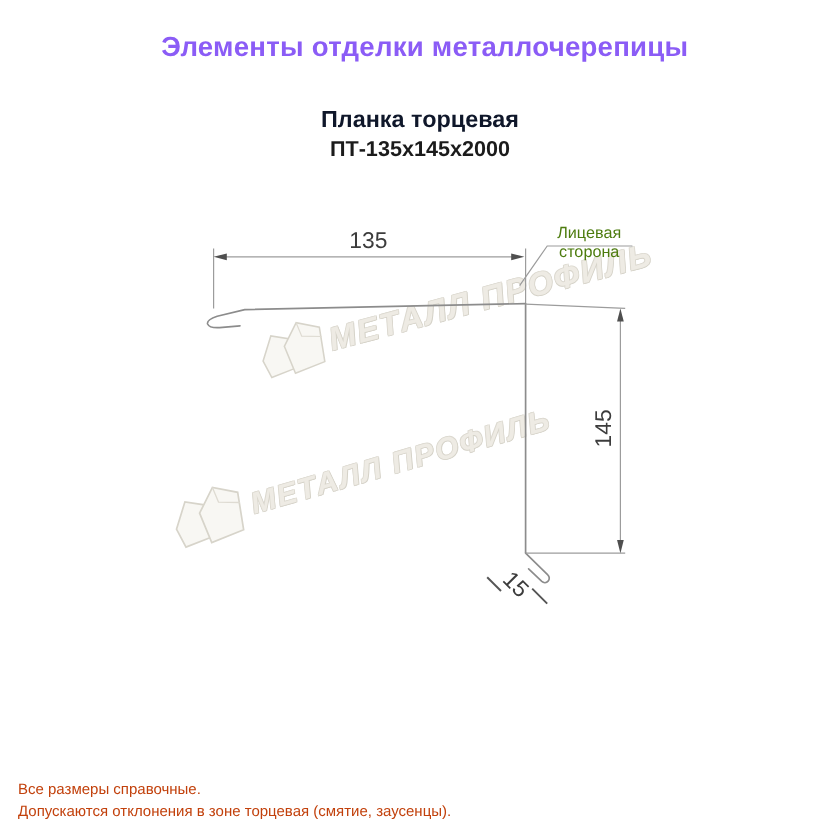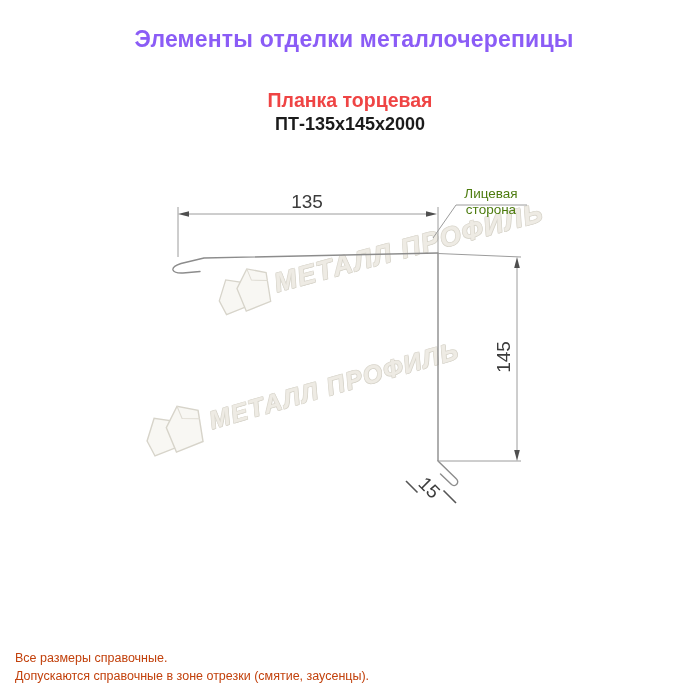--- a/index.html
+++ b/index.html
@@ -13,21 +13,21 @@
   .page { position: absolute; inset: 0; width: 700px; height: 700px; }
 
   
   .title {
     position: absolute; left: 4px; top: 26px; width: 700px;
     text-align: center;
     font-size: 23px; font-weight: 700; color: #8b5cf6;
     letter-spacing: 0.2px;
   }
   .subtitle-block { position: absolute; left: 0; top: 88px; width: 700px; text-align: center; }
-  .product-name { font-size: 19.5px; font-weight: 700; color: #ef4444; line-height: 24px; }
+  .product-name { font-size: 19.5px; font-weight: 700; color: #0f172a; line-height: 24px; }
   .product-code { font-size: 18px; font-weight: 700; color: #1b1b1b; line-height: 24px; }
 
   
   .wm-logo { position: absolute; z-index: 1; }
   .wm-text {
     position: absolute; z-index: 1;
     font-weight: 700; font-style: italic;
     color: #eeebe4;
     text-shadow: 0.6px 0.6px 0 #d5d2c8, -0.6px -0.6px 0 #dcd9d0, 0.6px -0.6px 0 #dcd9d0, -0.6px 0.6px 0 #d5d2c8;
     letter-spacing: 1.5px;
@@ -116,16 +116,16 @@
   </svg>
 
   <div class="dim-label dim-135">135</div>
   <div class="dim-label dim-145">145</div>
   <div class="dim-label dim-15">15</div>
 
   <div class="face-side-label">Лицевая сторона</div>
 
   <div class="footnotes">
     <div>Все размеры справочные.</div>
-    <div>Допускаются справочные в зоне отрезки (смятие, заусенцы).</div>
+    <div>Допускаются отклонения в зоне торцевая (смятие, заусенцы).</div>
   </div>
 
 </div>
 
 </body></html>

